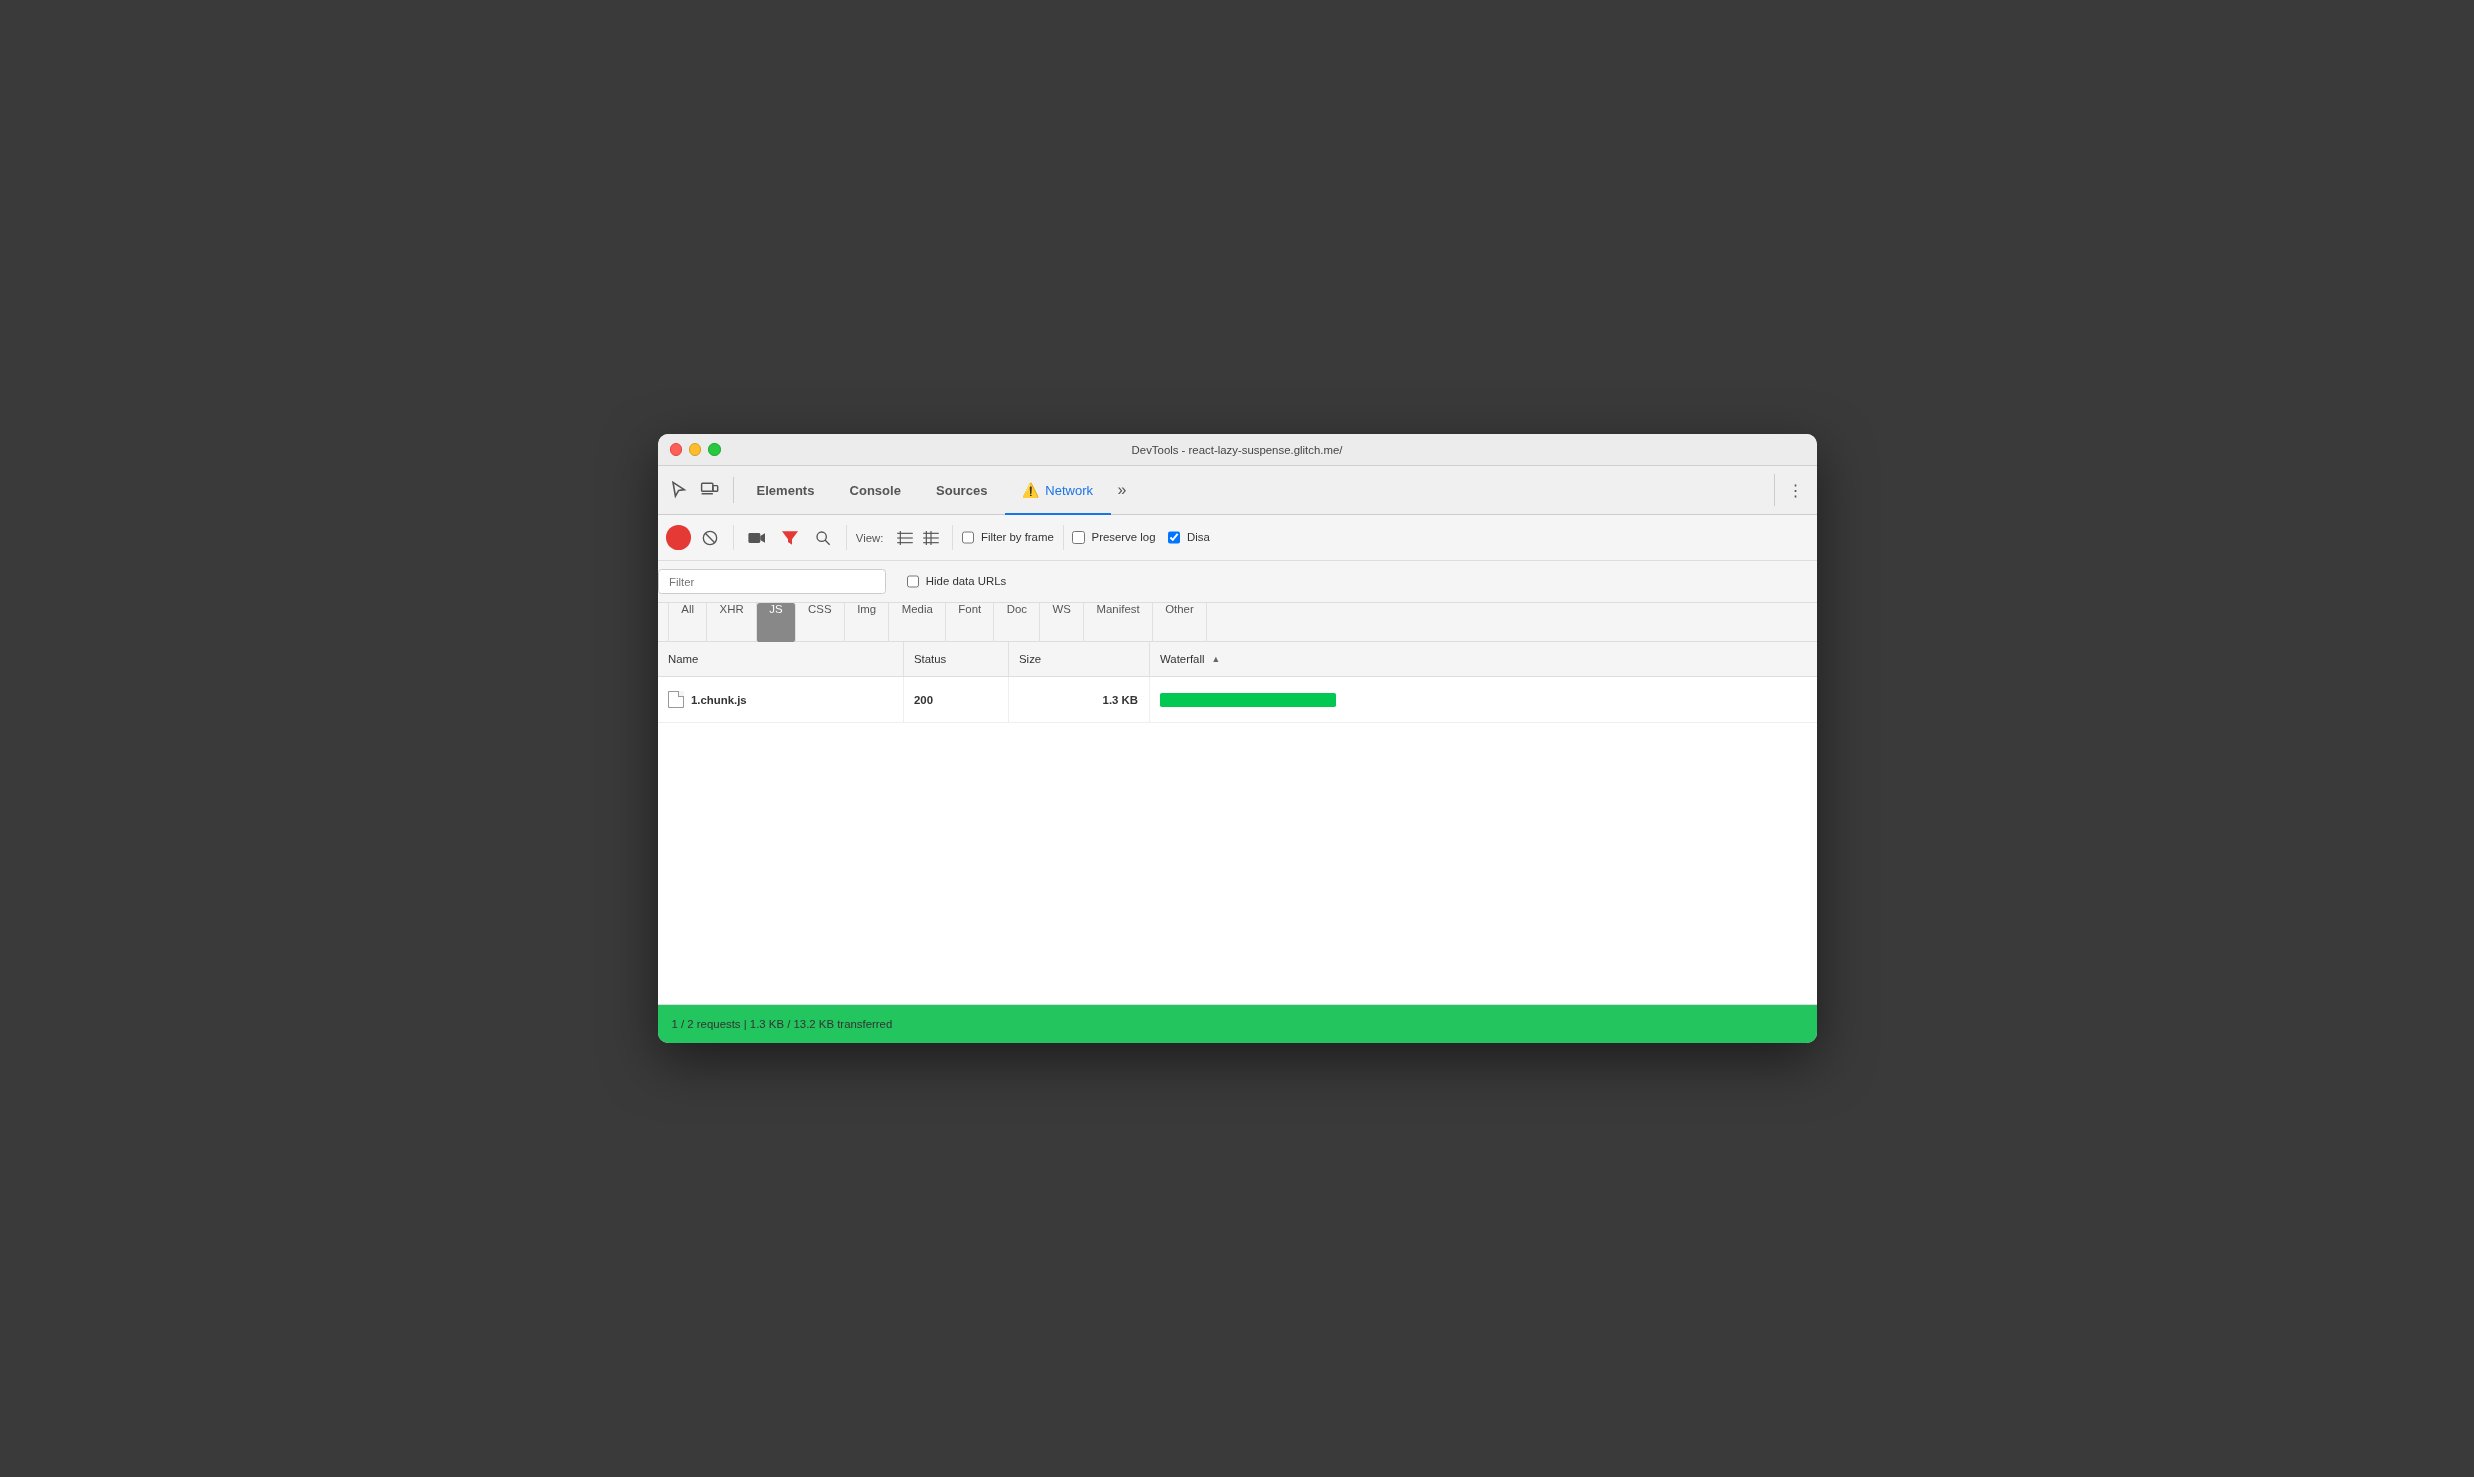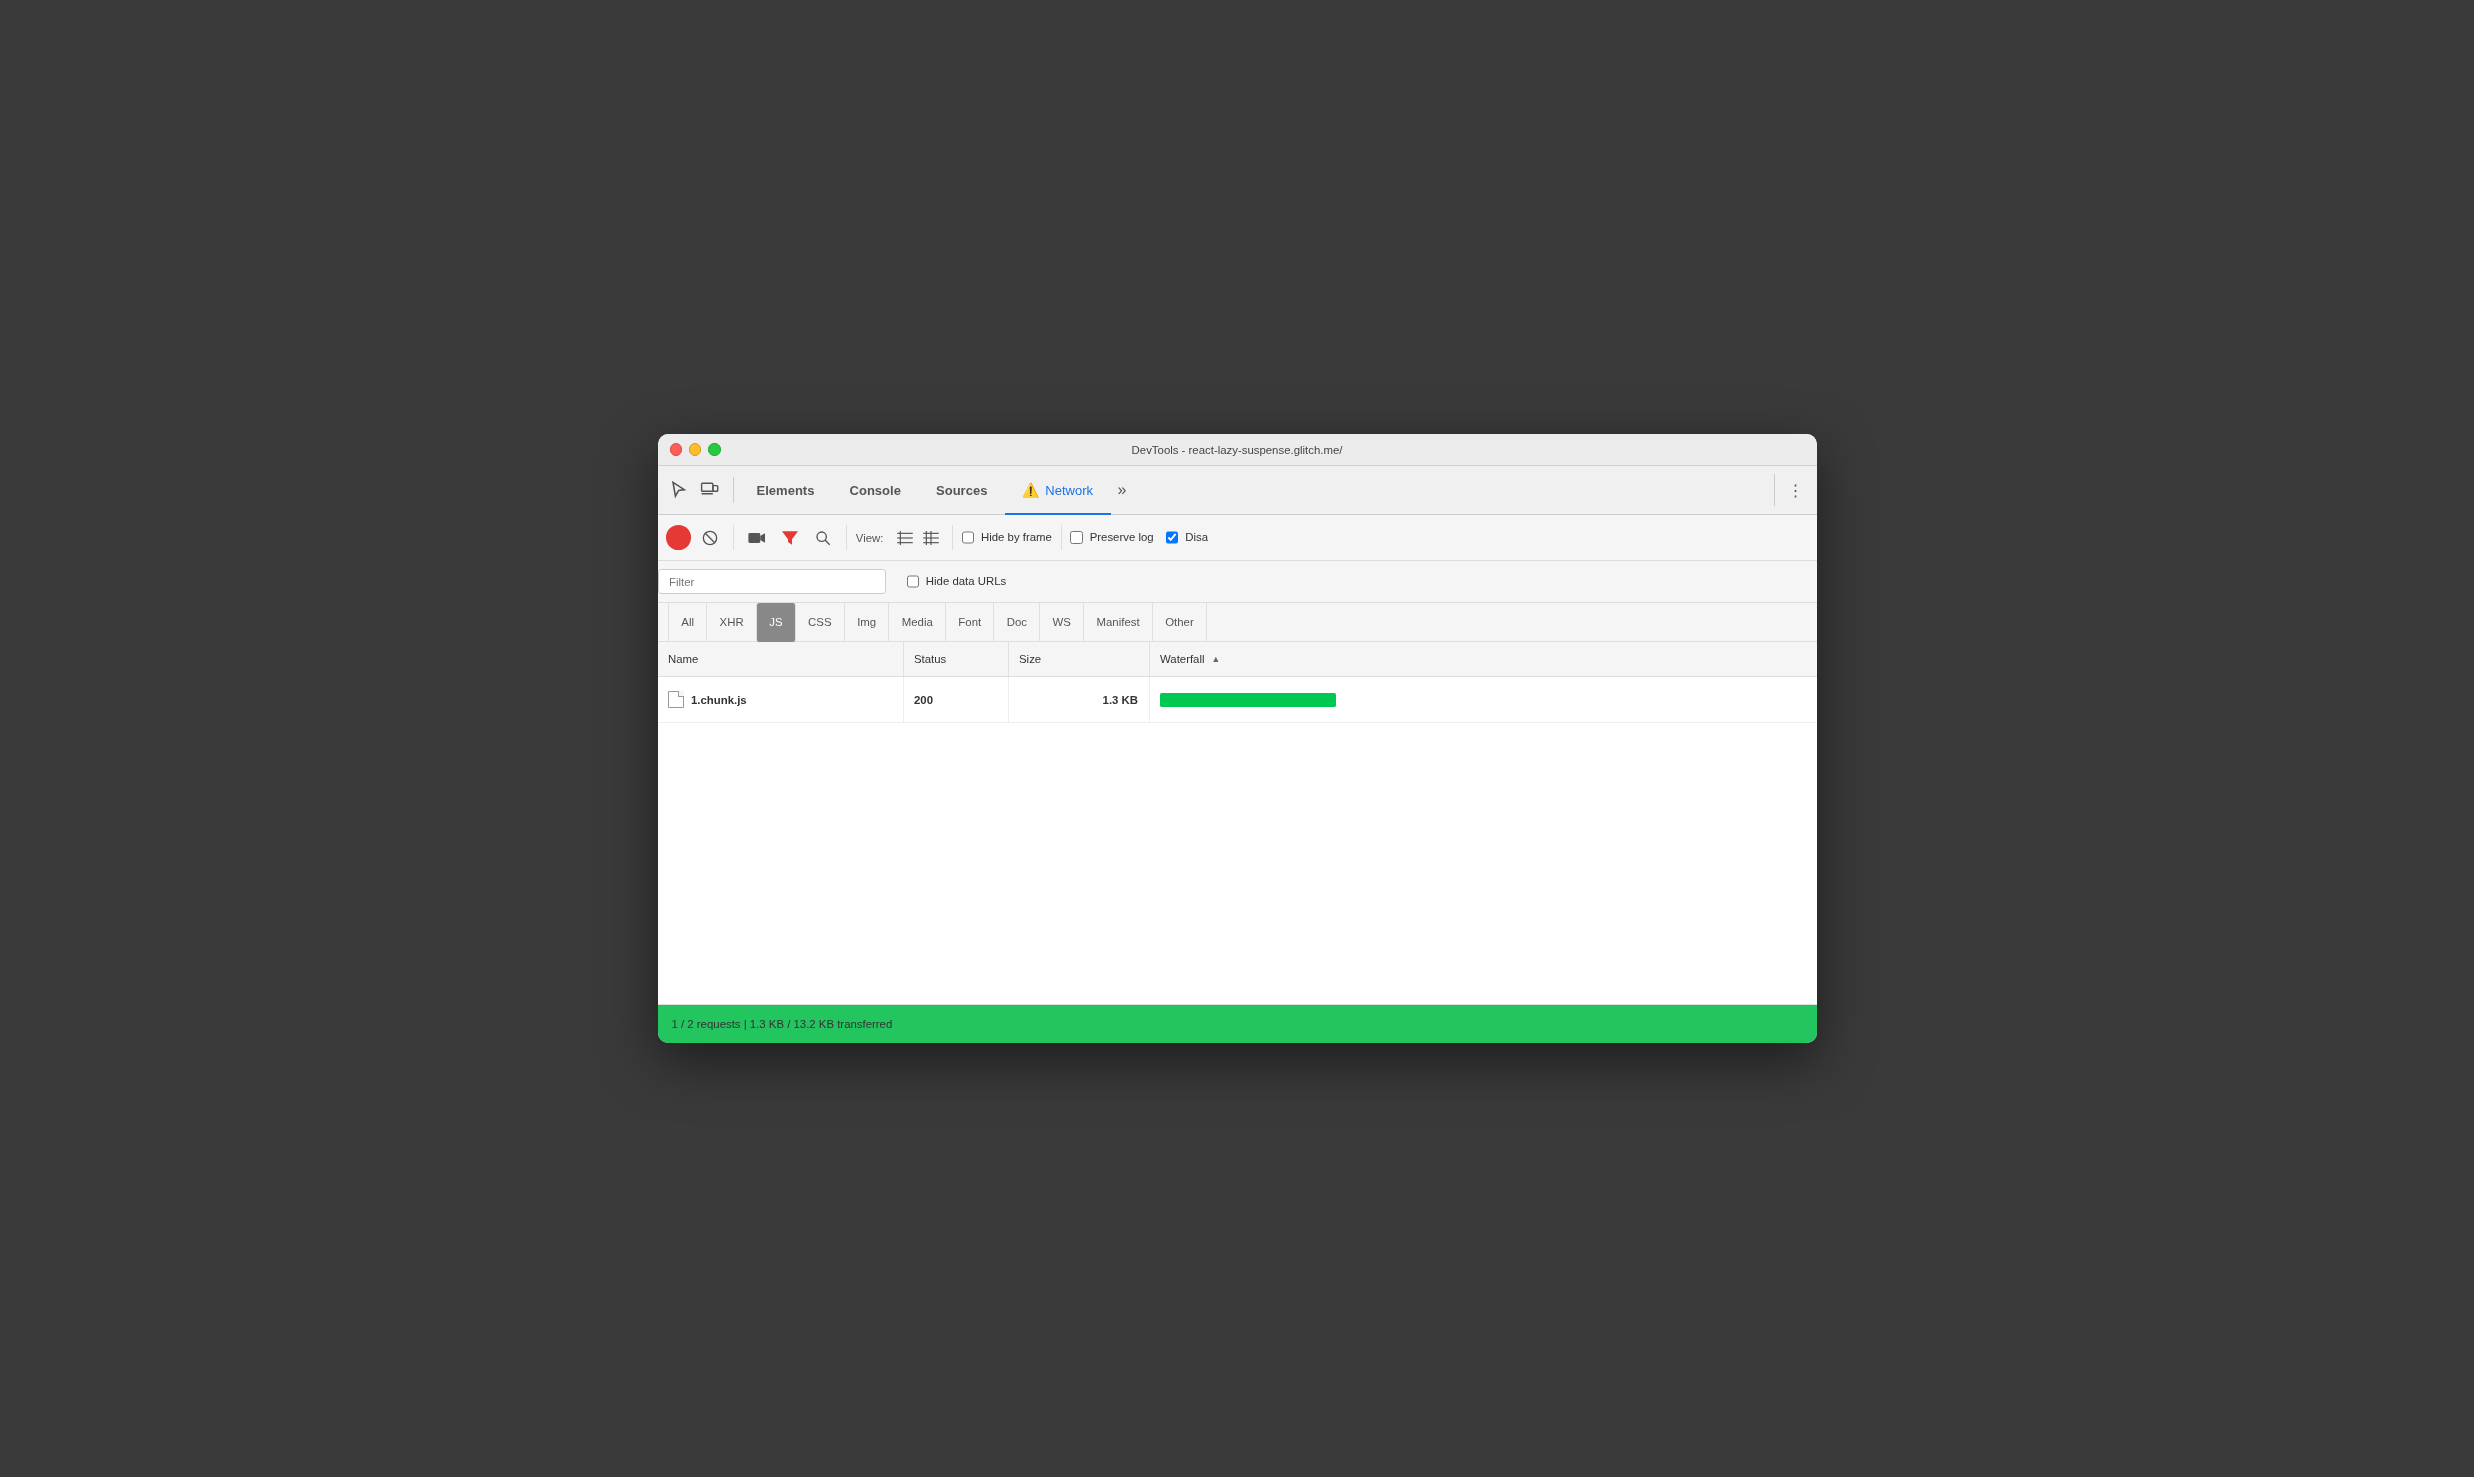--- a/index.html
+++ b/index.html
@@ -239,21 +239,21 @@
       display: flex;
       align-items: center;
       height: 39px;
       padding: 0 10.5px;
       gap: 0;
     }
     .filter-tab {
       padding: 0 12.3px;
       height: 39px;
       display: flex;
-      align-items: center;
+      align-items: flex-start;
       font-size: 11.4px;
       color: #555;
       cursor: pointer;
       border-right: 0.9px solid #e0e0e0;
       position: relative;
     }
     .filter-tab:first-child { border-left: 0.9px solid #e0e0e0; }
     .filter-tab.active {
       background: #888;
       color: white;
@@ -463,21 +463,21 @@
           <line x1="4" y1="0" x2="4" y2="18"></line>
           <line x1="10" y1="0" x2="10" y2="18"></line>
         </svg>
       </div>
     </div>
 
     <div class="toolbar-separator"></div>
 
     <div class="checkbox-group">
       <input type="checkbox" id="group-by-frame" style="">
-      <label for="group-by-frame">Hide by frame</label>
+      <label for="group-by-frame">Filter by frame</label>
     </div>
 
     <div class="toolbar-separator"></div>
 
     <div class="checkbox-group">
       <input type="checkbox" id="preserve-log" style="">
       <label for="preserve-log">Preserve log</label>
     </div>
 
     <div class="checkbox-group" style="margin-left:7px;">

